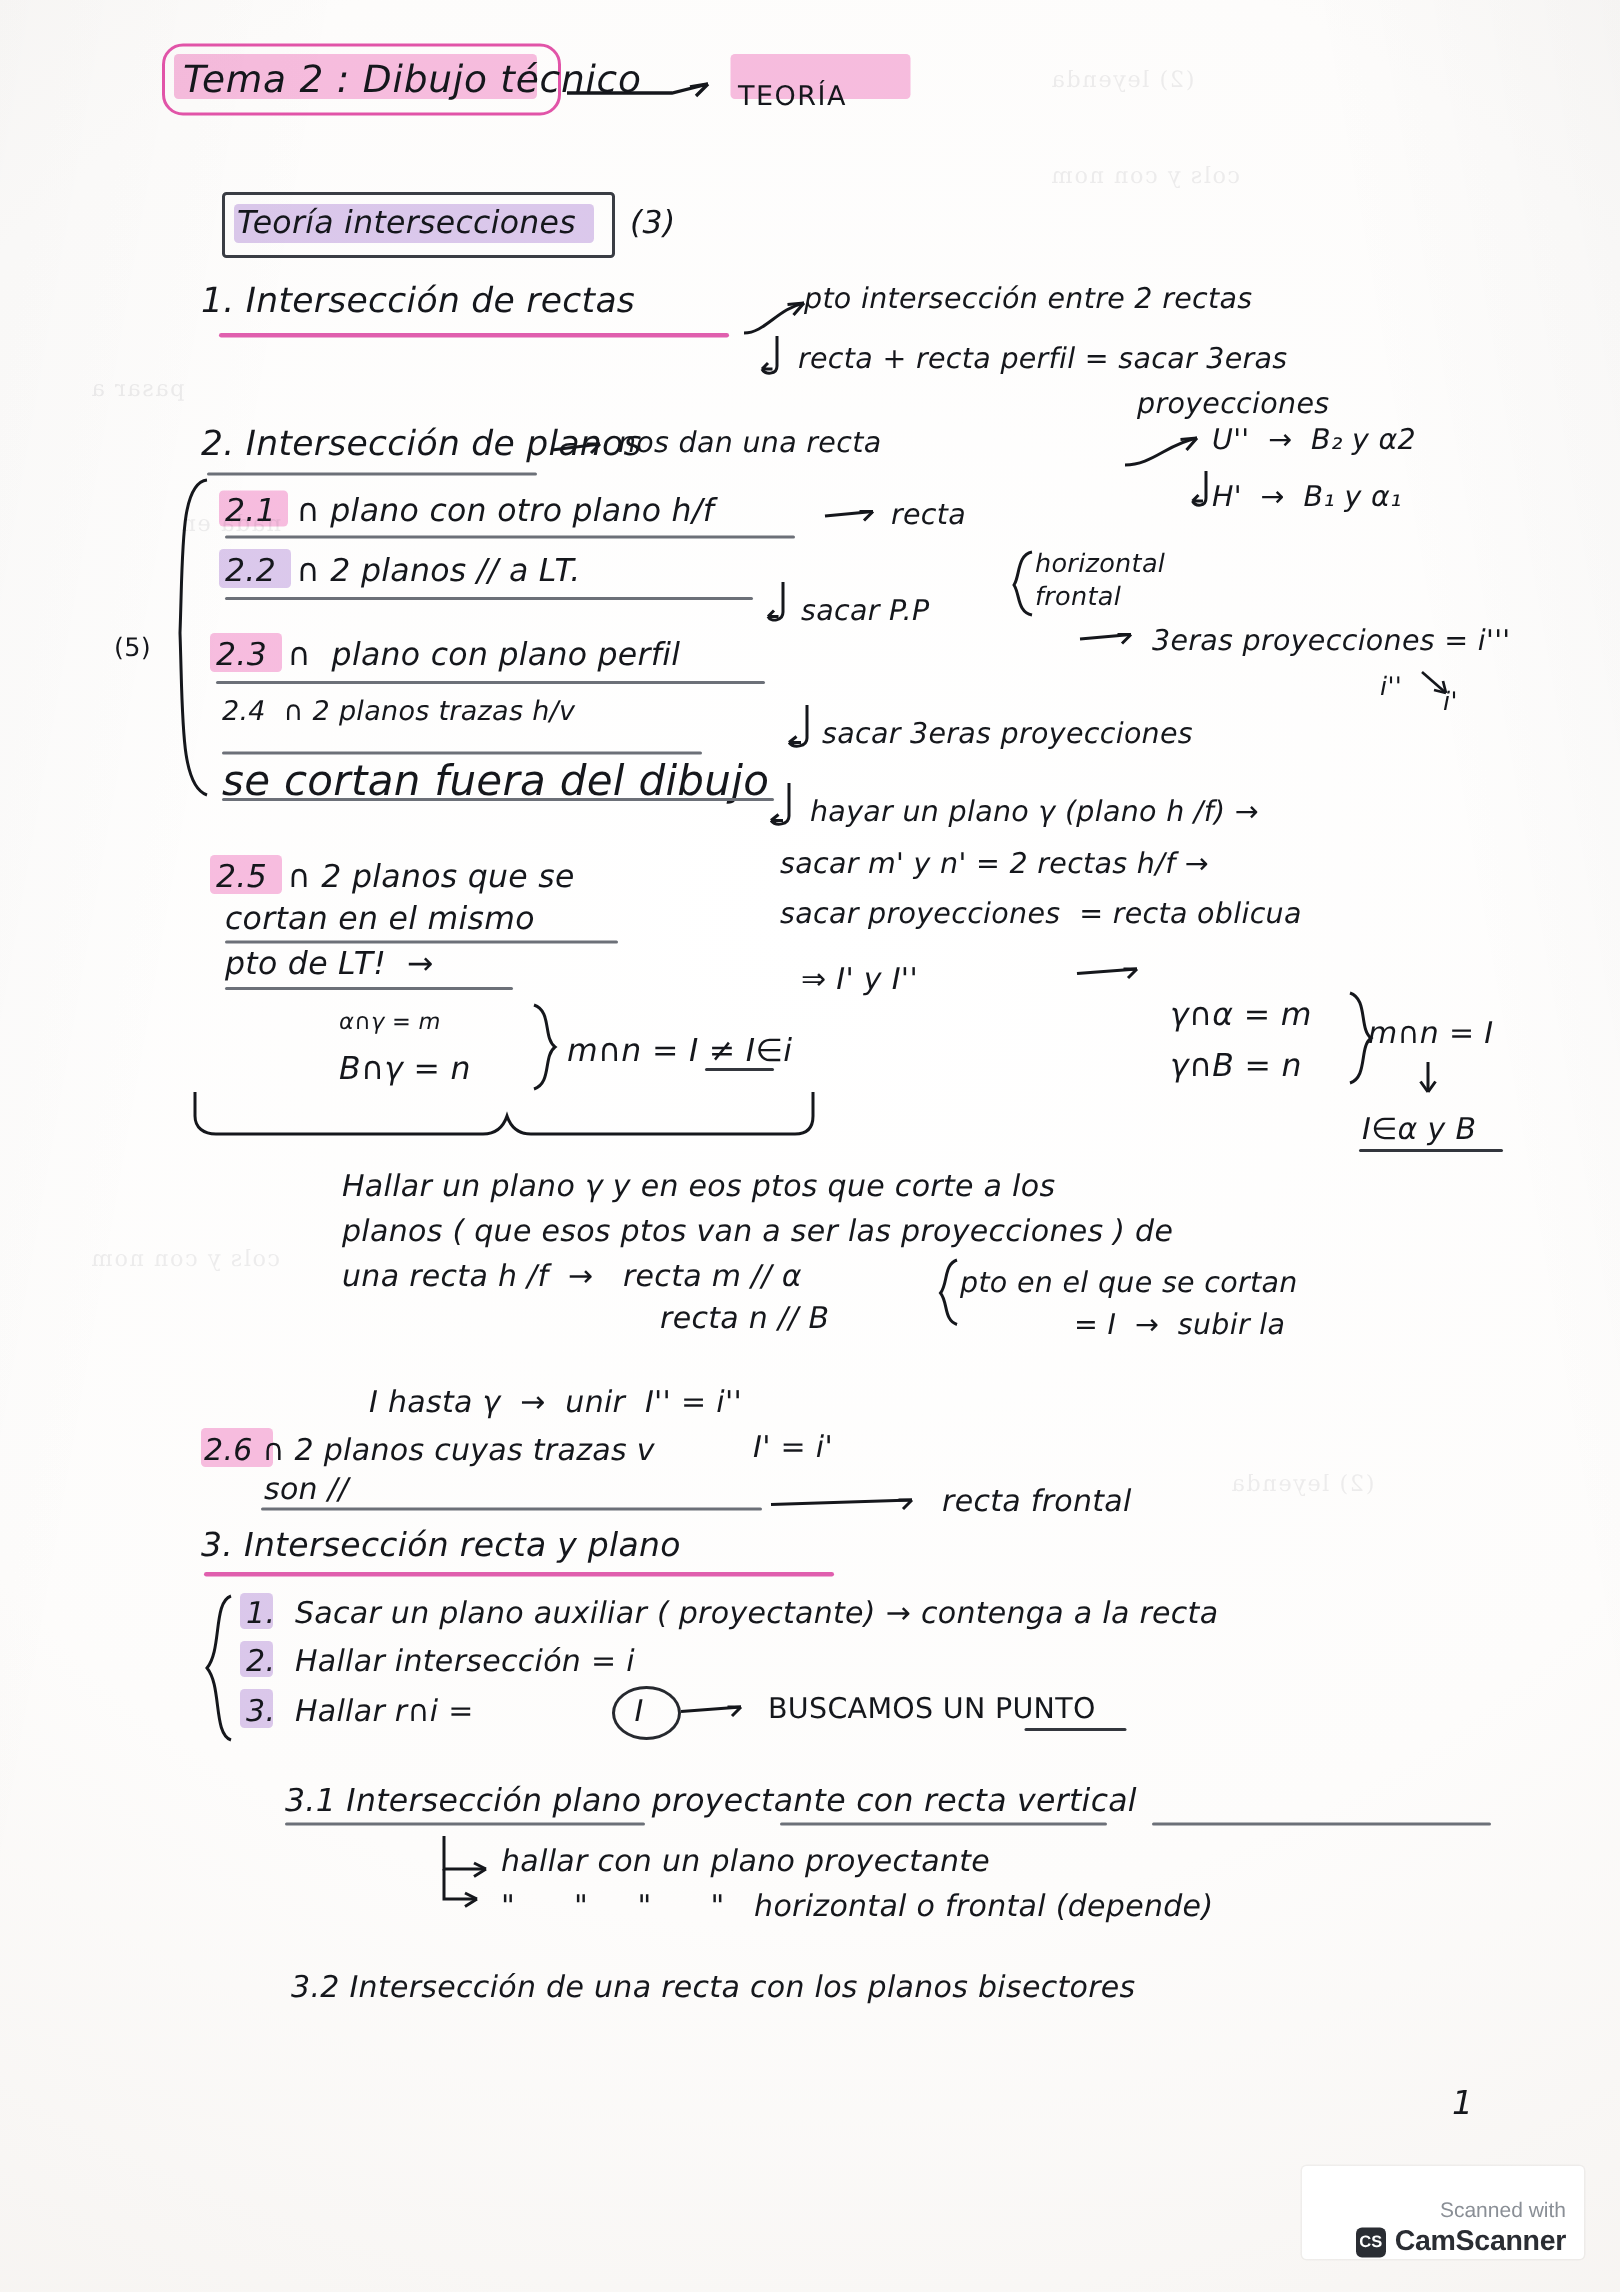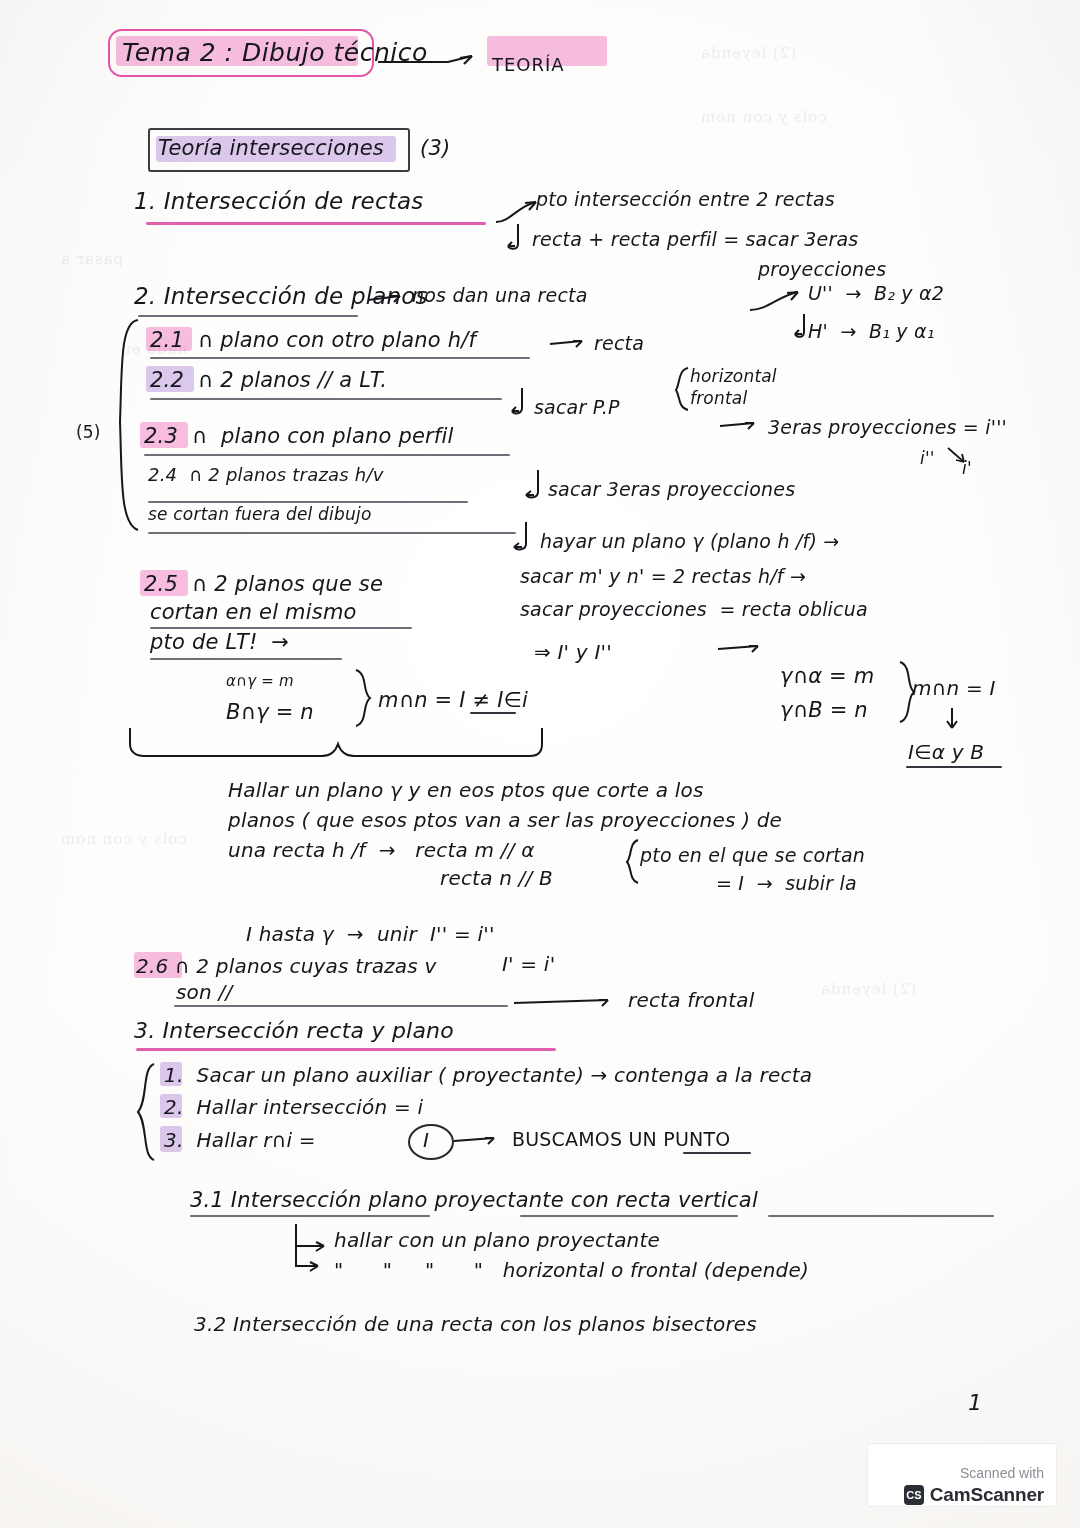--- a/index.html
+++ b/index.html
@@ -249,21 +249,21 @@
   </svg>
   <div class="ink hand" style="left:768px; top:416px; font-size:19px;">3eras proyecciones = i'''</div>
   <div class="ink hand" style="left:920px; top:448px; font-size:17px;">i''</div>
   <div class="ink hand" style="left:962px; top:458px; font-size:17px;">i'</div>
   <svg class="deco" style="left:946px; top:446px; width:26px; height:22px;">
     <path d="M2,2 L18,16" stroke="#15171c" stroke-width="1.8" fill="none"></path>
     <path d="M18,16 L10,14 M18,16 L16,8" stroke="#15171c" stroke-width="1.8" fill="none"></path>
   </svg>
 
   <div class="ink hand" style="left:148px; top:464px; font-size:18px;">2.4  ∩ 2 planos trazas h/v</div>
-  <div class="ink hand" style="left:148px; top:504px; font-size:17px;">se cortan fuera del dibujo</div>
+  <div class="ink hand" style="left:148px; top:504px; font-size:28px;">se cortan fuera del dibujo</div>
   <div class="ul ul-gray" style="left:148px; top:501px; width:320px;"></div>
   <div class="ul ul-gray" style="left:148px; top:532px; width:368px;"></div>
 
   <svg class="deco" style="left:520px; top:468px; width:32px; height:36px;">
     <path d="M18,2 L18,24 C18,30 9,31 6,27" stroke="#15171c" stroke-width="2" fill="none"></path>
     <path d="M6,27 L11,23 M6,27 L14,27" stroke="#15171c" stroke-width="2" fill="none"></path>
   </svg>
   <div class="ink hand" style="left:548px; top:478px; font-size:19px;">sacar 3eras proyecciones</div>
 
   <div class="hl hl-pink" style="left:140px; top:570px; width:48px; height:26px;"></div>

